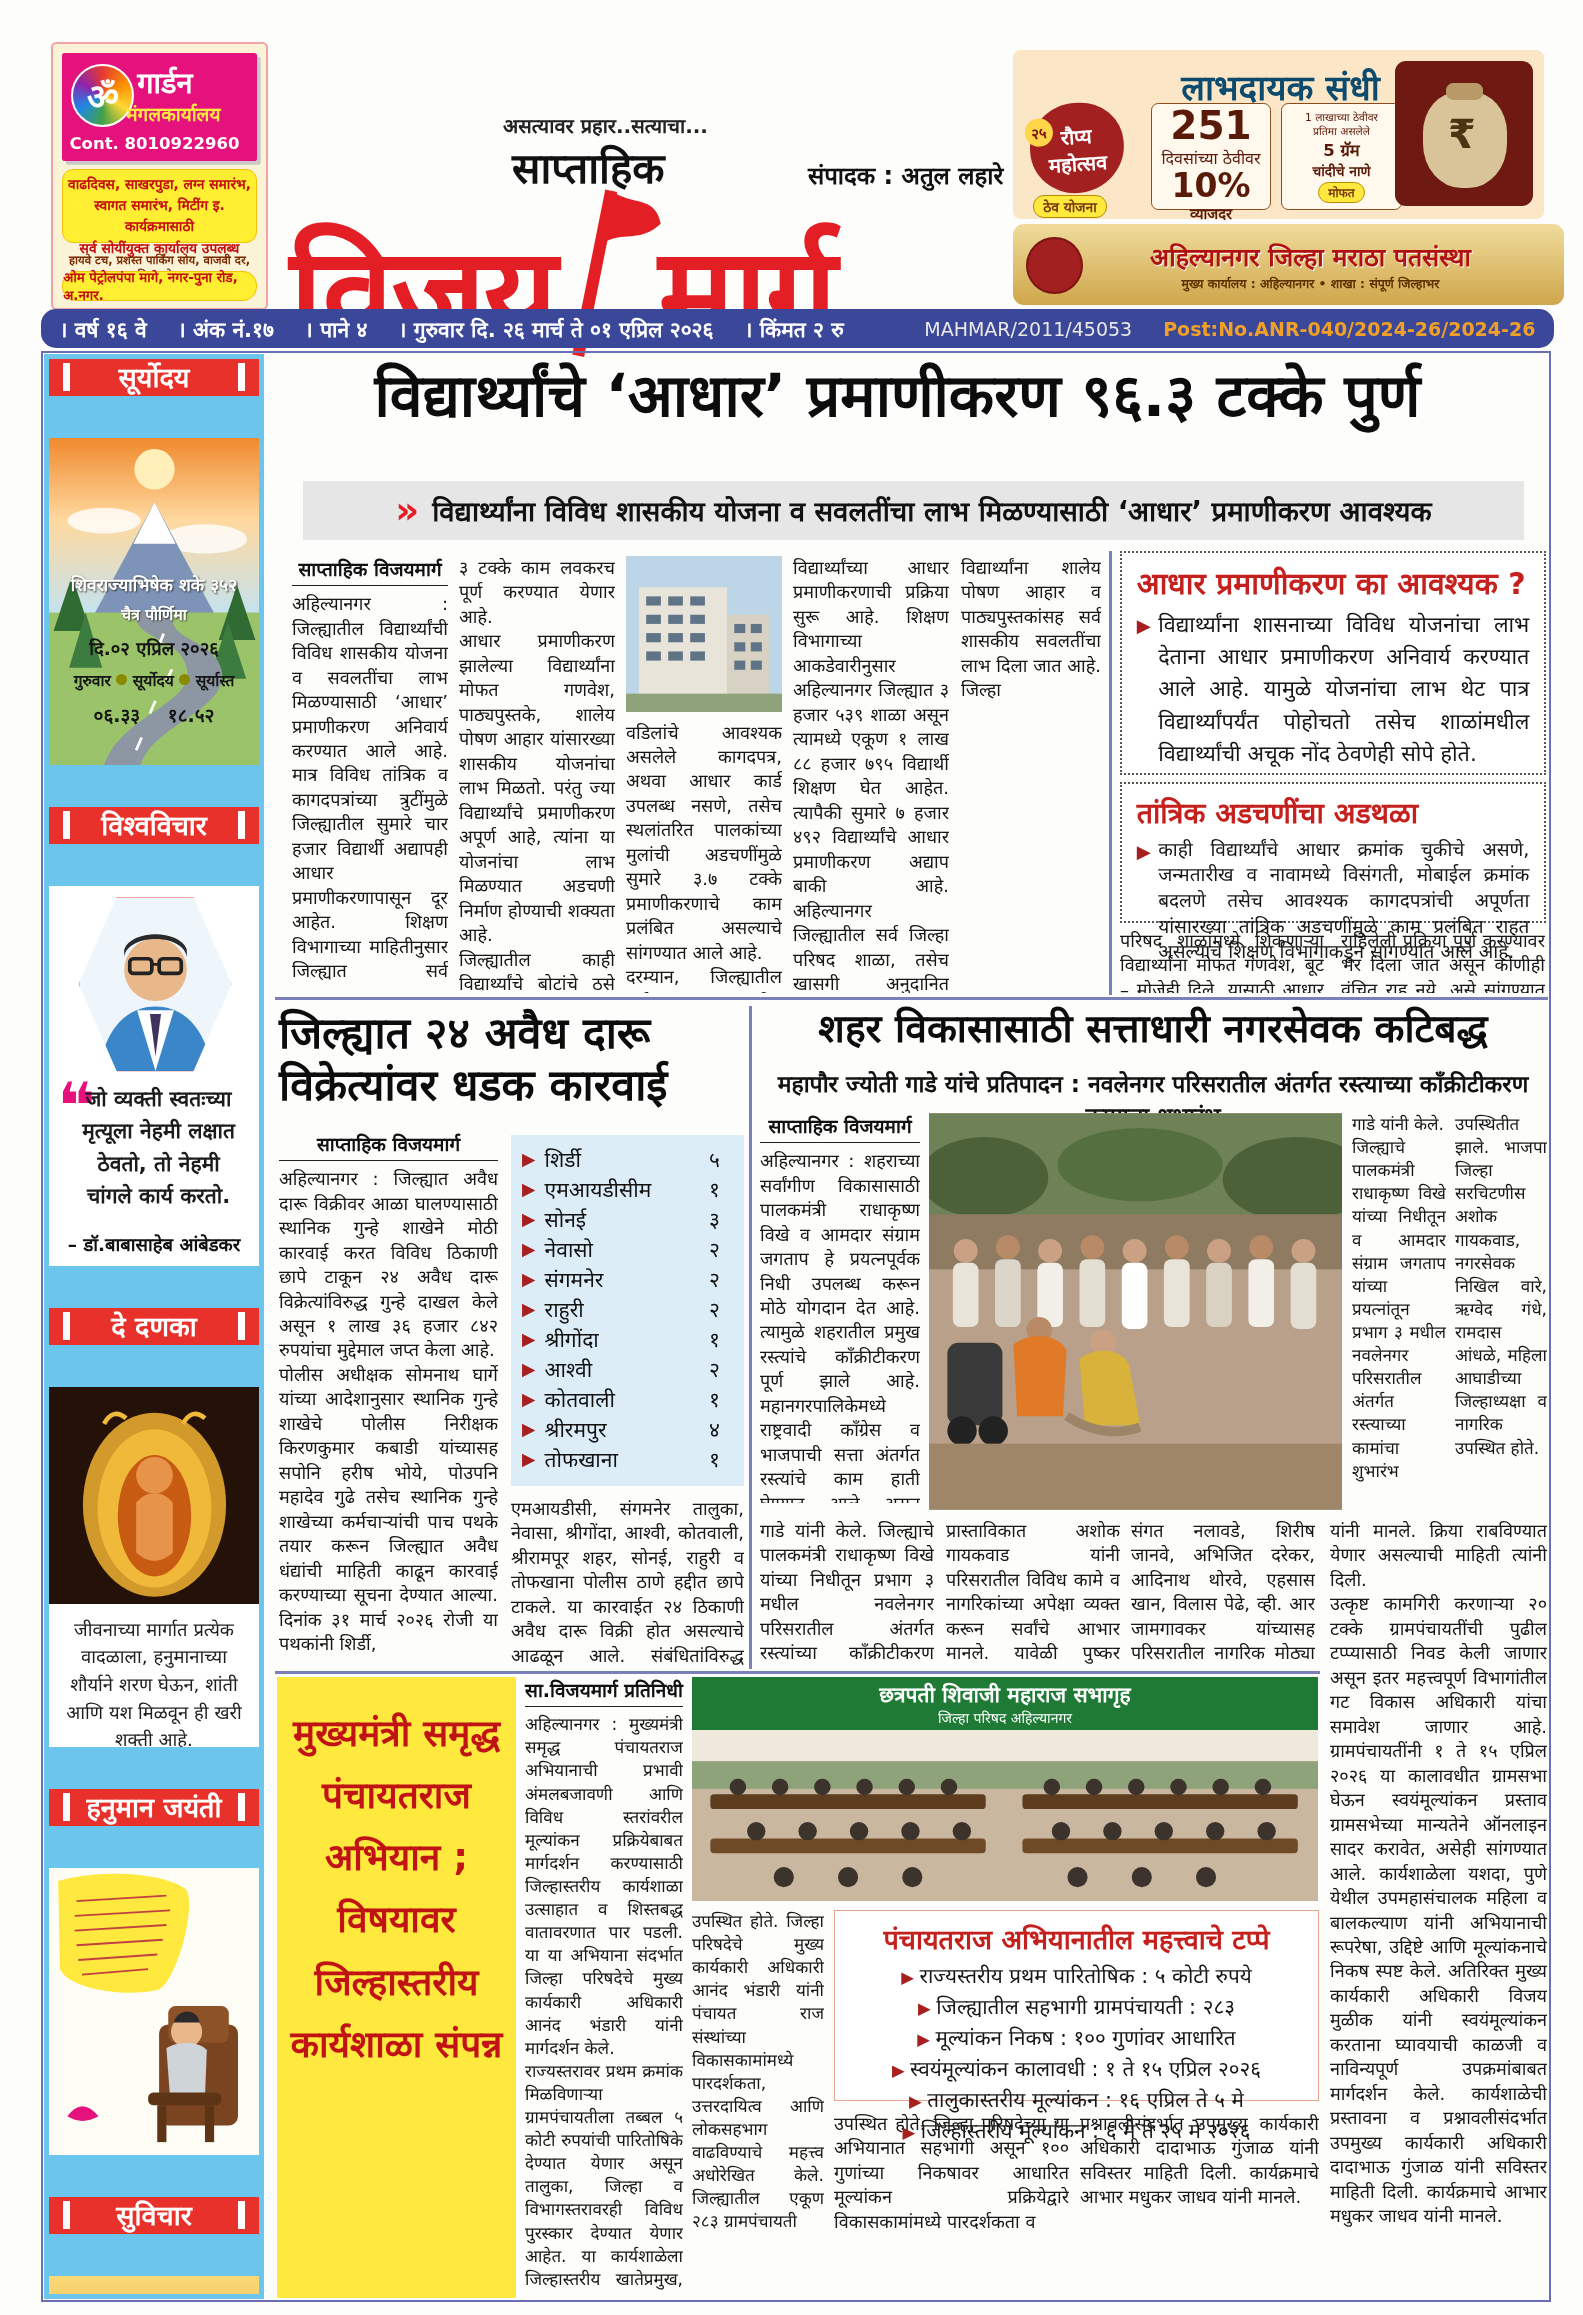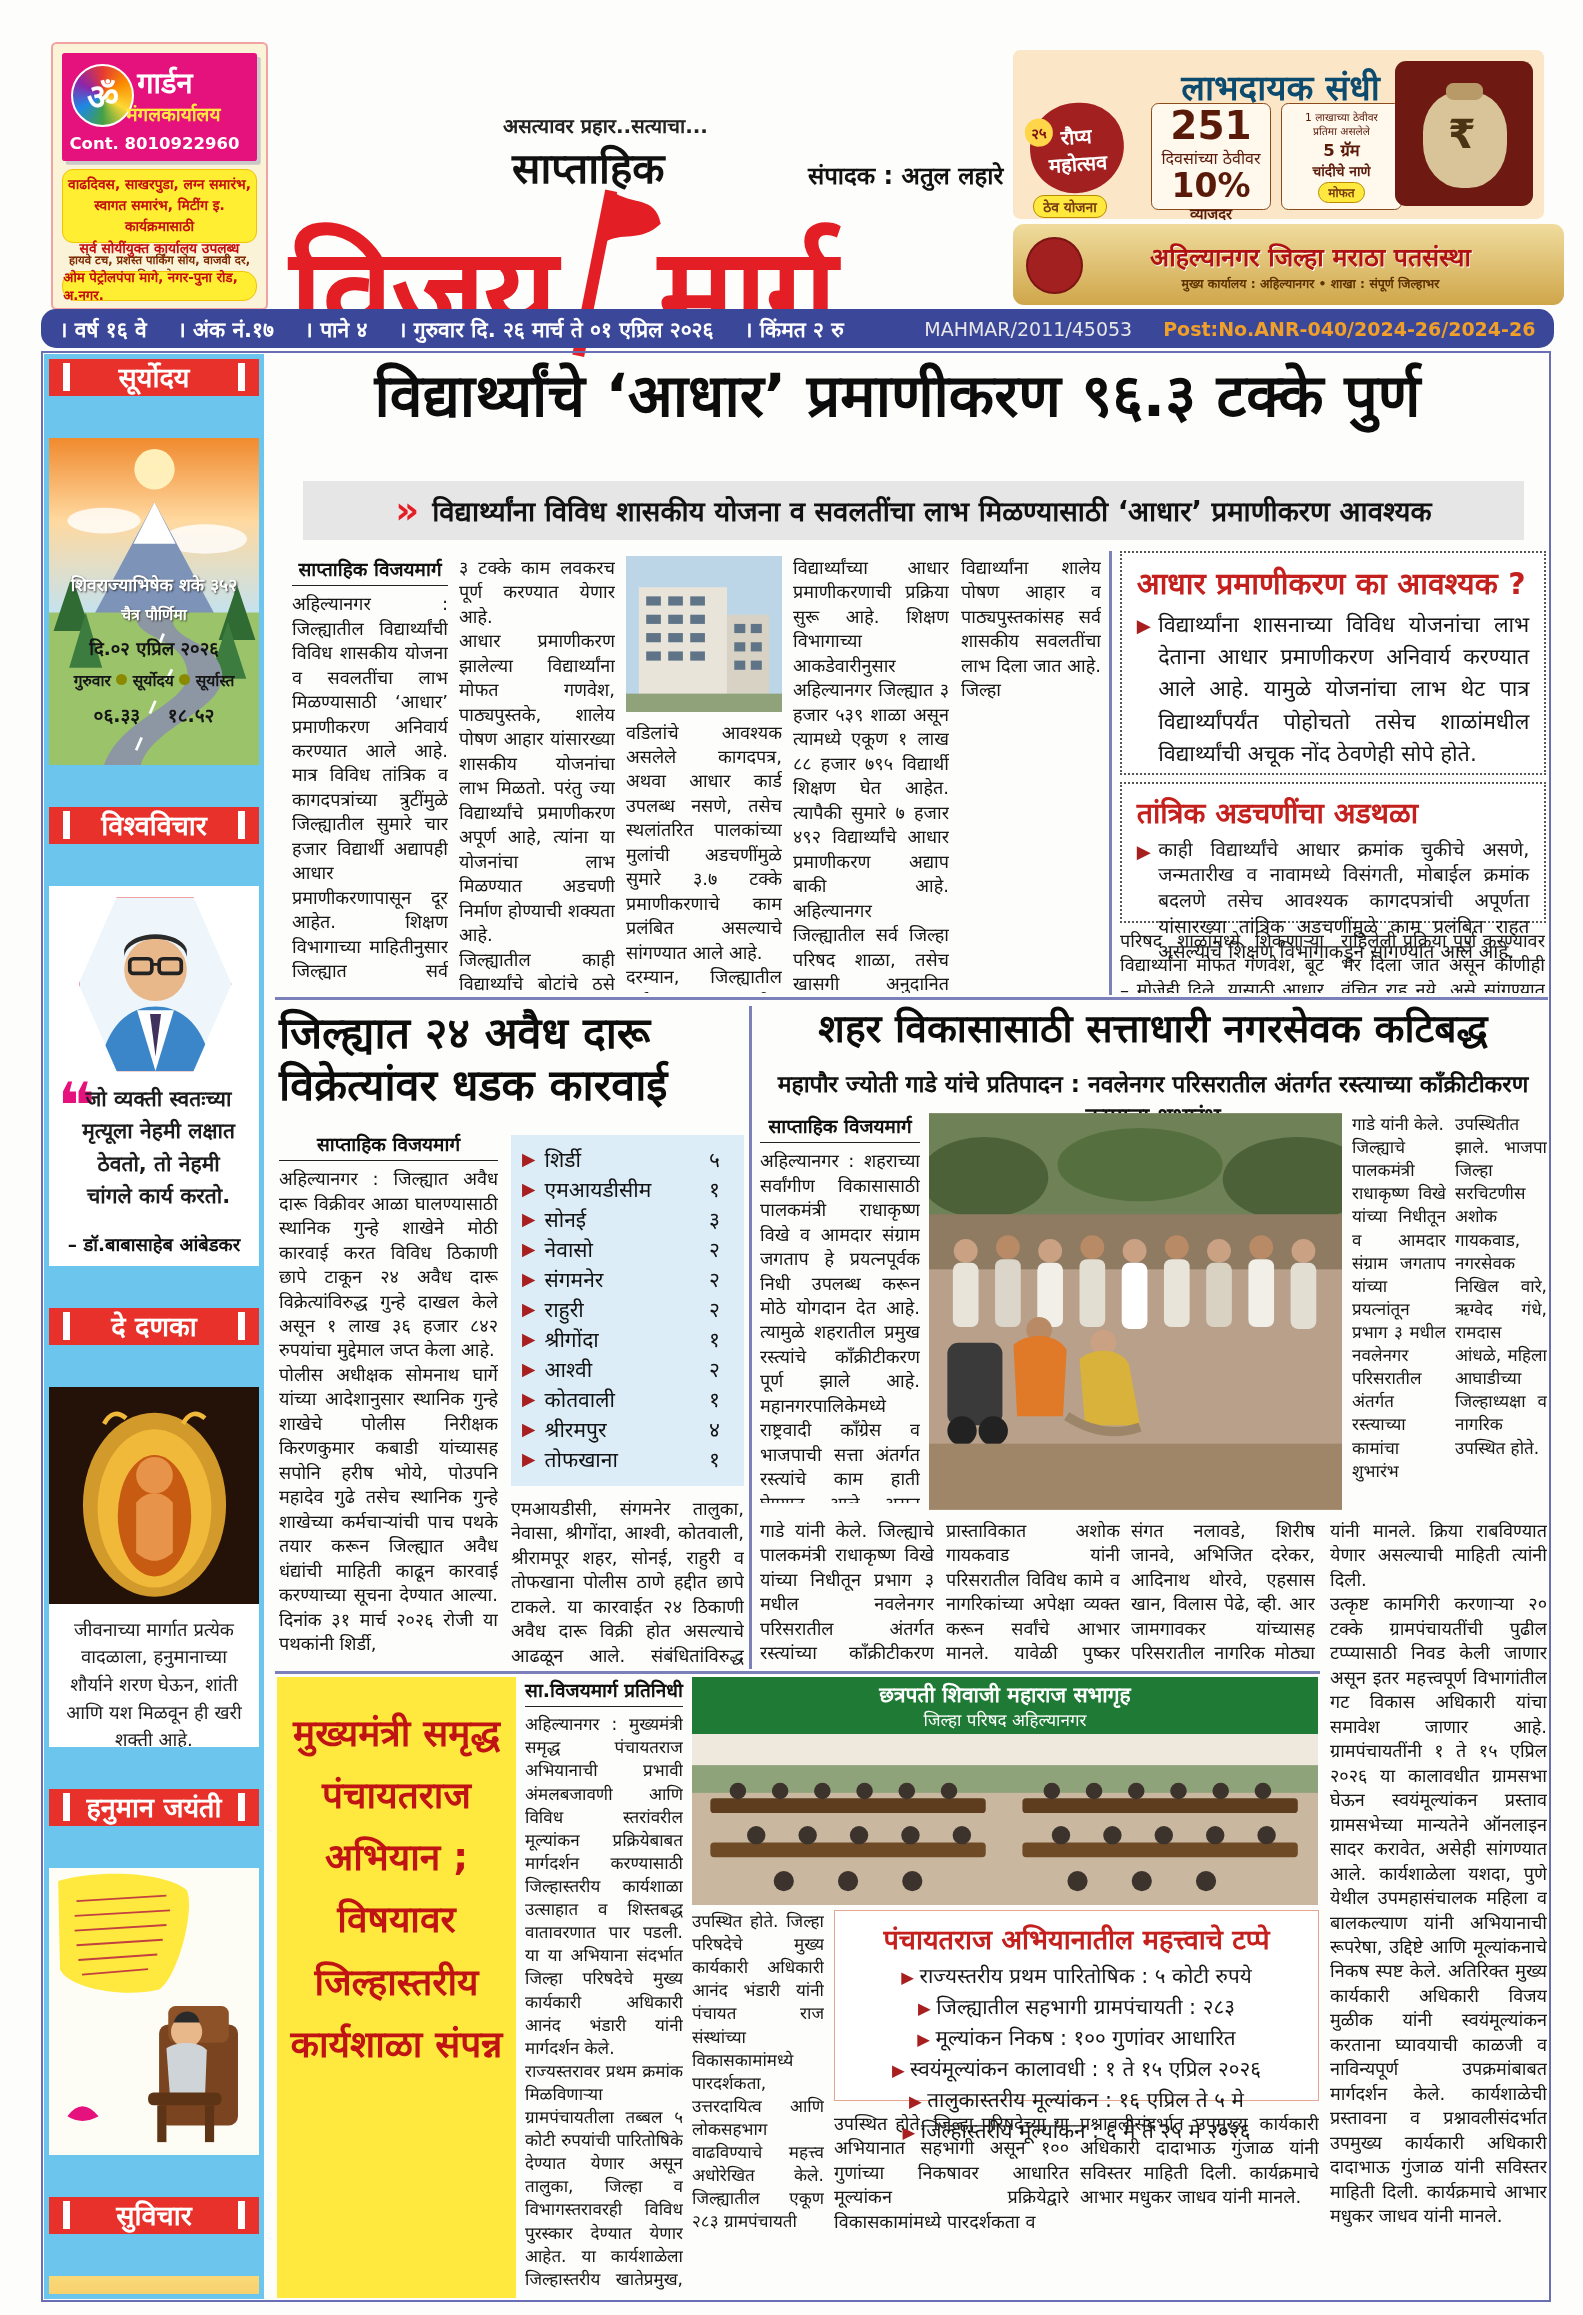--- a/index.html
+++ b/index.html
@@ -482,21 +482,21 @@
 
   <div class="abs" style="left:525px;top:1677px;width:158px;height:621px;">
     <div class="byline">सा.विजयमार्ग प्रतिनिधी</div>
     <div class="col" style="height:579px;font-size:17px;">अहिल्यानगर : मुख्यमंत्री समृद्ध पंचायतराज अभियानाची प्रभावी अंमलबजावणी आणि विविध स्तरांवरील मूल्यांकन प्रक्रियेबाबत मार्गदर्शन करण्यासाठी जिल्हास्तरीय कार्यशाळा उत्साहात व शिस्तबद्ध वातावरणात पार पडली. या या अभियाना संदर्भात जिल्हा परिषदेचे मुख्य कार्यकारी अधिकारी आनंद भंडारी यांनी मार्गदर्शन केले.
 राज्यस्तरावर प्रथम क्रमांक मिळविणाऱ्या ग्रामपंचायतीला तब्बल ५ कोटी रुपयांची पारितोषिके देण्यात येणार असून तालुका, जिल्हा व विभागस्तरावरही विविध पुरस्कार देण्यात येणार आहेत. या कार्यशाळेला जिल्हास्तरीय खातेप्रमुख, जिल्हास्तरीय गट विकास अधिकारी, सहाय्यक गट विकास अधिकारी, तालुकास्तरीय खातेप्रमुख, विस्तार अधिकारी (पंचायत व कृषी) तसेच तालुक्यात उत्कृष्ट कामगिरी केलेल्या काही ग्रामपंचायतींचे सरपंच व ग्रामपंचायत अधिकारी</div>
   </div>
 
   <div class="abs" style="left:692px;top:1677px;width:626px;height:224px;">
     <div class="greenbanner">
       <div style="font-size:21px;font-weight:bold;">छत्रपती शिवाजी महाराज सभागृह</div>
-      <div style="font-size:17px;">जिल्हा परिषद अहिल्यानगर</div>
+      <div style="font-size:14px;">जिल्हा परिषद अहिल्यानगर</div>
     </div>
     <svg width="626" height="171" viewBox="0 0 682 186" preserveAspectRatio="none">
       <rect width="682" height="186" fill="#c9b7a0"></rect>
       <rect width="682" height="34" fill="#efe9dd"></rect>
       <rect y="34" width="682" height="30" fill="#8fa37a"></rect>
       <rect x="20" y="70" width="300" height="16" rx="4" fill="#5e3c1e"></rect>
       <rect x="360" y="70" width="300" height="16" rx="4" fill="#5e3c1e"></rect>
       <rect x="20" y="118" width="300" height="16" rx="4" fill="#6e4a26"></rect>
       <rect x="360" y="118" width="300" height="16" rx="4" fill="#6e4a26"></rect>
       <g fill="#3b332c">

